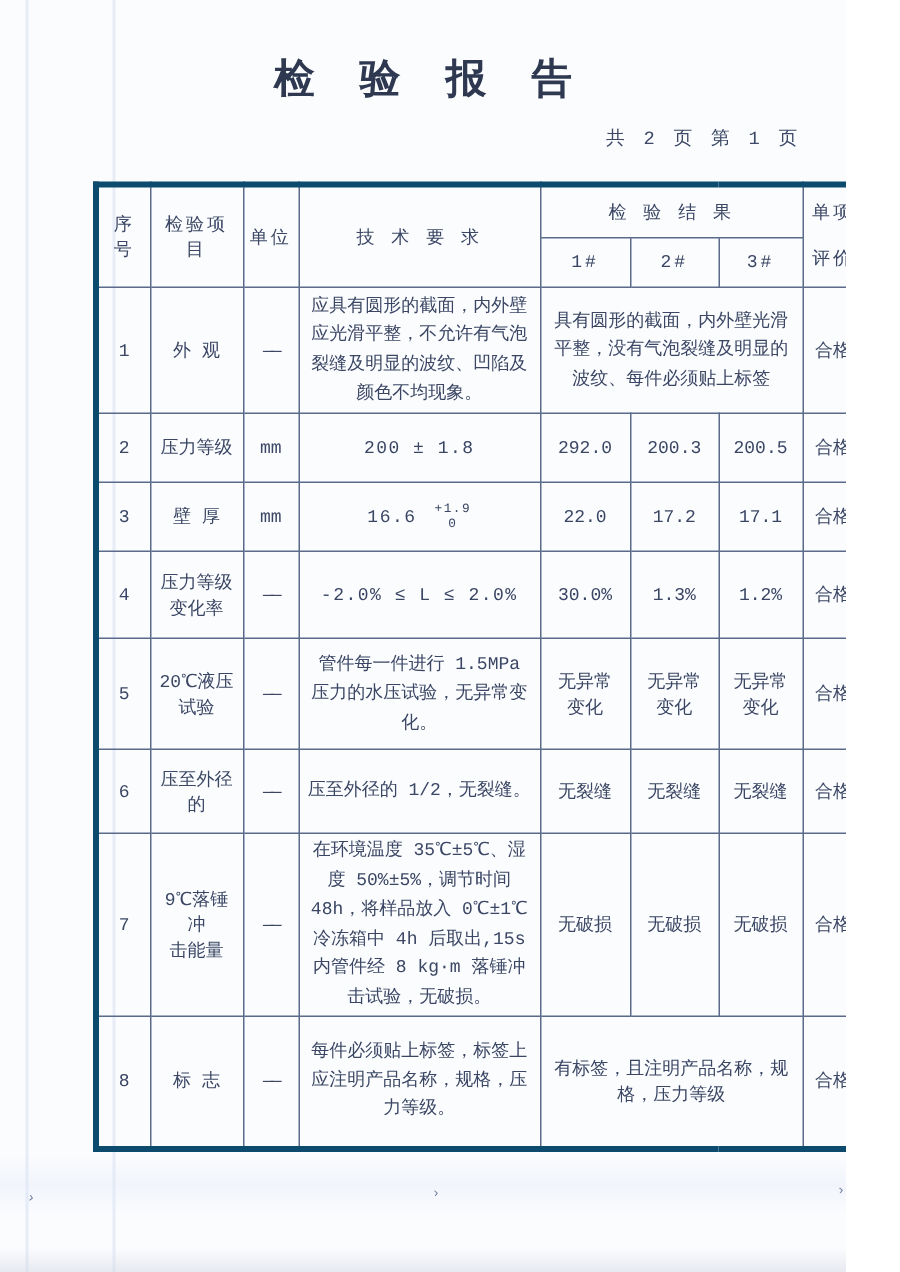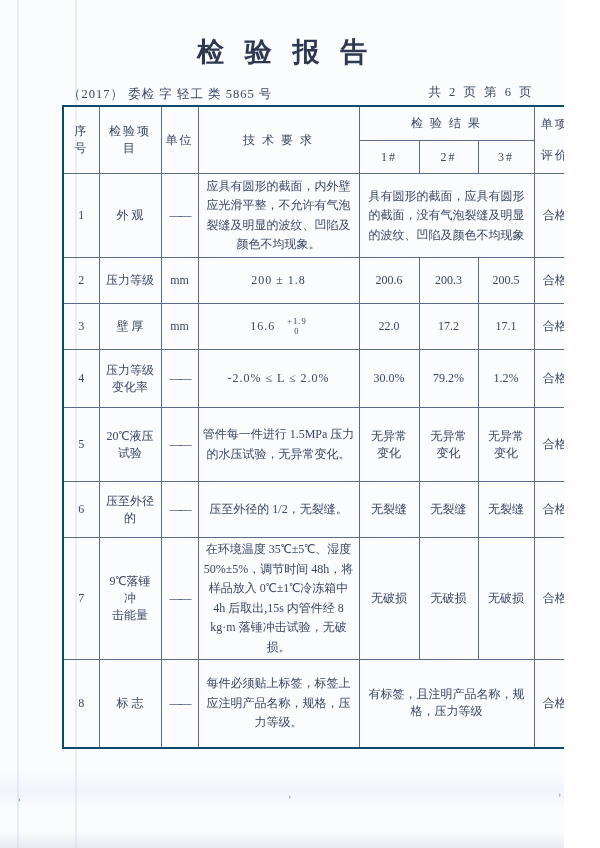--- a/index.html
+++ b/index.html
@@ -1,39 +1,39 @@
 <!DOCTYPE html>
 <html><head>
 <meta charset="utf-8">
 <style>
   html,body { margin:0; padding:0; }
   .page {
     position:relative; width:564px; height:848px;
     background:#fbfcfe; overflow:hidden;
-    font-family:Liberation Serif, serif;
+    font-family:Liberation Mono, monospace;
     color:#3a4664;
   }
   .scanline-v { position:absolute; top:0; bottom:0; width:2px; background:rgba(205,220,240,.45); }
   .scanband-bottom { position:absolute; left:0; right:0; bottom:0; height:16px;
     background:linear-gradient(180deg, rgba(220,224,232,0), rgba(214,218,228,.55)); }
   .scanband-mid { position:absolute; left:0; right:0; top:770px; height:40px;
     background:linear-gradient(180deg, rgba(225,232,244,0), rgba(222,230,244,.35), rgba(225,232,244,0)); }
 
   .title {
     position:absolute; top:34px; left:0; right:0; text-align:center;
     font-size:27px; font-weight:bold; color:#2e3850;
     letter-spacing:7px; text-indent:7px;
   }
   .docline { position:absolute; top:86px; left:68px; font-size:12.5px; letter-spacing:1px; color:#3c4866; }
   .pageinfo { position:absolute; top:84px; right:30px; font-size:12.5px; letter-spacing:2.5px; color:#3c4866; }
 
   table.report {
-    position:absolute; top:105px; left:62px; width:513px;
+    position:absolute; top:121px; left:62px; width:513px;
     border-collapse:collapse; table-layout:fixed;
-    border:2px solid #0c4a6e;
+    border:4px solid #0c4a6e;
   }
   .report th, .report td {
     border:1px solid #5b6a8a;
     font-weight:normal; font-size:12px;
     text-align:center; vertical-align:middle;
     padding:2px 4px; color:#3a4664;
     overflow:hidden;
   }
   .report th { letter-spacing:2px; }
   .hd-sample { letter-spacing:1px; }
@@ -65,22 +65,21 @@
 <body>
 
 <div class="page">
 
   <div class="scanline-v" style="left:17px;"></div>
   <div class="scanline-v" style="left:75px;"></div>
   <div class="scanband-mid"></div>
   <div class="scanband-bottom"></div>
 
   <div class="title">检 验 报 告</div>
-  <div class="docline">（2017） 委检 字 轻工 类 5865 号</div>
-  <div class="pageinfo">共 2 页 第 6 页</div>
+  <div class="pageinfo">共 2 页 第 1 页</div>
 
   <table class="report">
     <colgroup>
       <col style="width:36px">
         <col style="width:62px">
         <col style="width:37px">
       <col style="width:161px">
         <col style="width:60px">
         <col style="width:59px">
       <col style="width:56px">
@@ -100,30 +99,30 @@
       <th class="hd-sample">1#</th>
       <th class="hd-sample">2#</th>
       <th class="hd-sample">3#</th>
     </tr>
 
     <tr style="height:84px">
       <td>1</td>
       <td class="pre">外  观</td>
       <td class="unit-cell">——</td>
       <td class="cell-left">应具有圆形的截面，内外壁应光滑平整，不允许有气泡裂缝及明显的波纹、凹陷及颜色不均现象。</td>
-      <td colspan="3" class="cell-left">具有圆形的截面，应具有圆形的截面，没有气泡裂缝及明显的波纹、凹陷及颜色不均现象</td>
+      <td colspan="3" class="cell-left">具有圆形的截面，内外壁光滑平整，没有气泡裂缝及明显的波纹、每件必须贴上标签</td>
       <td>合格</td>
     </tr>
 
     <tr style="height:46px">
       <td>2</td>
       <td>压力等级</td>
       <td>mm</td>
       <td class="num">200 ± 1.8</td>
-      <td>200.6</td>
+      <td>292.0</td>
       <td>200.3</td>
       <td>200.5</td>
       <td>合格</td>
     </tr>
 
     <tr style="height:46px">
       <td>3</td>
       <td class="pre">壁  厚</td>
       <td>mm</td>
       <td class="num">
@@ -138,21 +137,21 @@
       <td>合格</td>
     </tr>
 
     <tr style="height:58px">
       <td>4</td>
       <td class="pre">压力等级
 变化率</td>
       <td class="unit-cell">——</td>
       <td class="num">-2.0% ≤ L ≤ 2.0%</td>
       <td>30.0%</td>
-      <td>79.2%</td>
+      <td>1.3%</td>
       <td>1.2%</td>
       <td>合格</td>
     </tr>
 
     <tr style="height:74px">
       <td>5</td>
       <td class="pre">20℃液压
 试验</td>
       <td class="unit-cell">——</td>
       <td class="cell-left">管件每一件进行 1.5MPa 压力的水压试验，无异常变化。</td>

